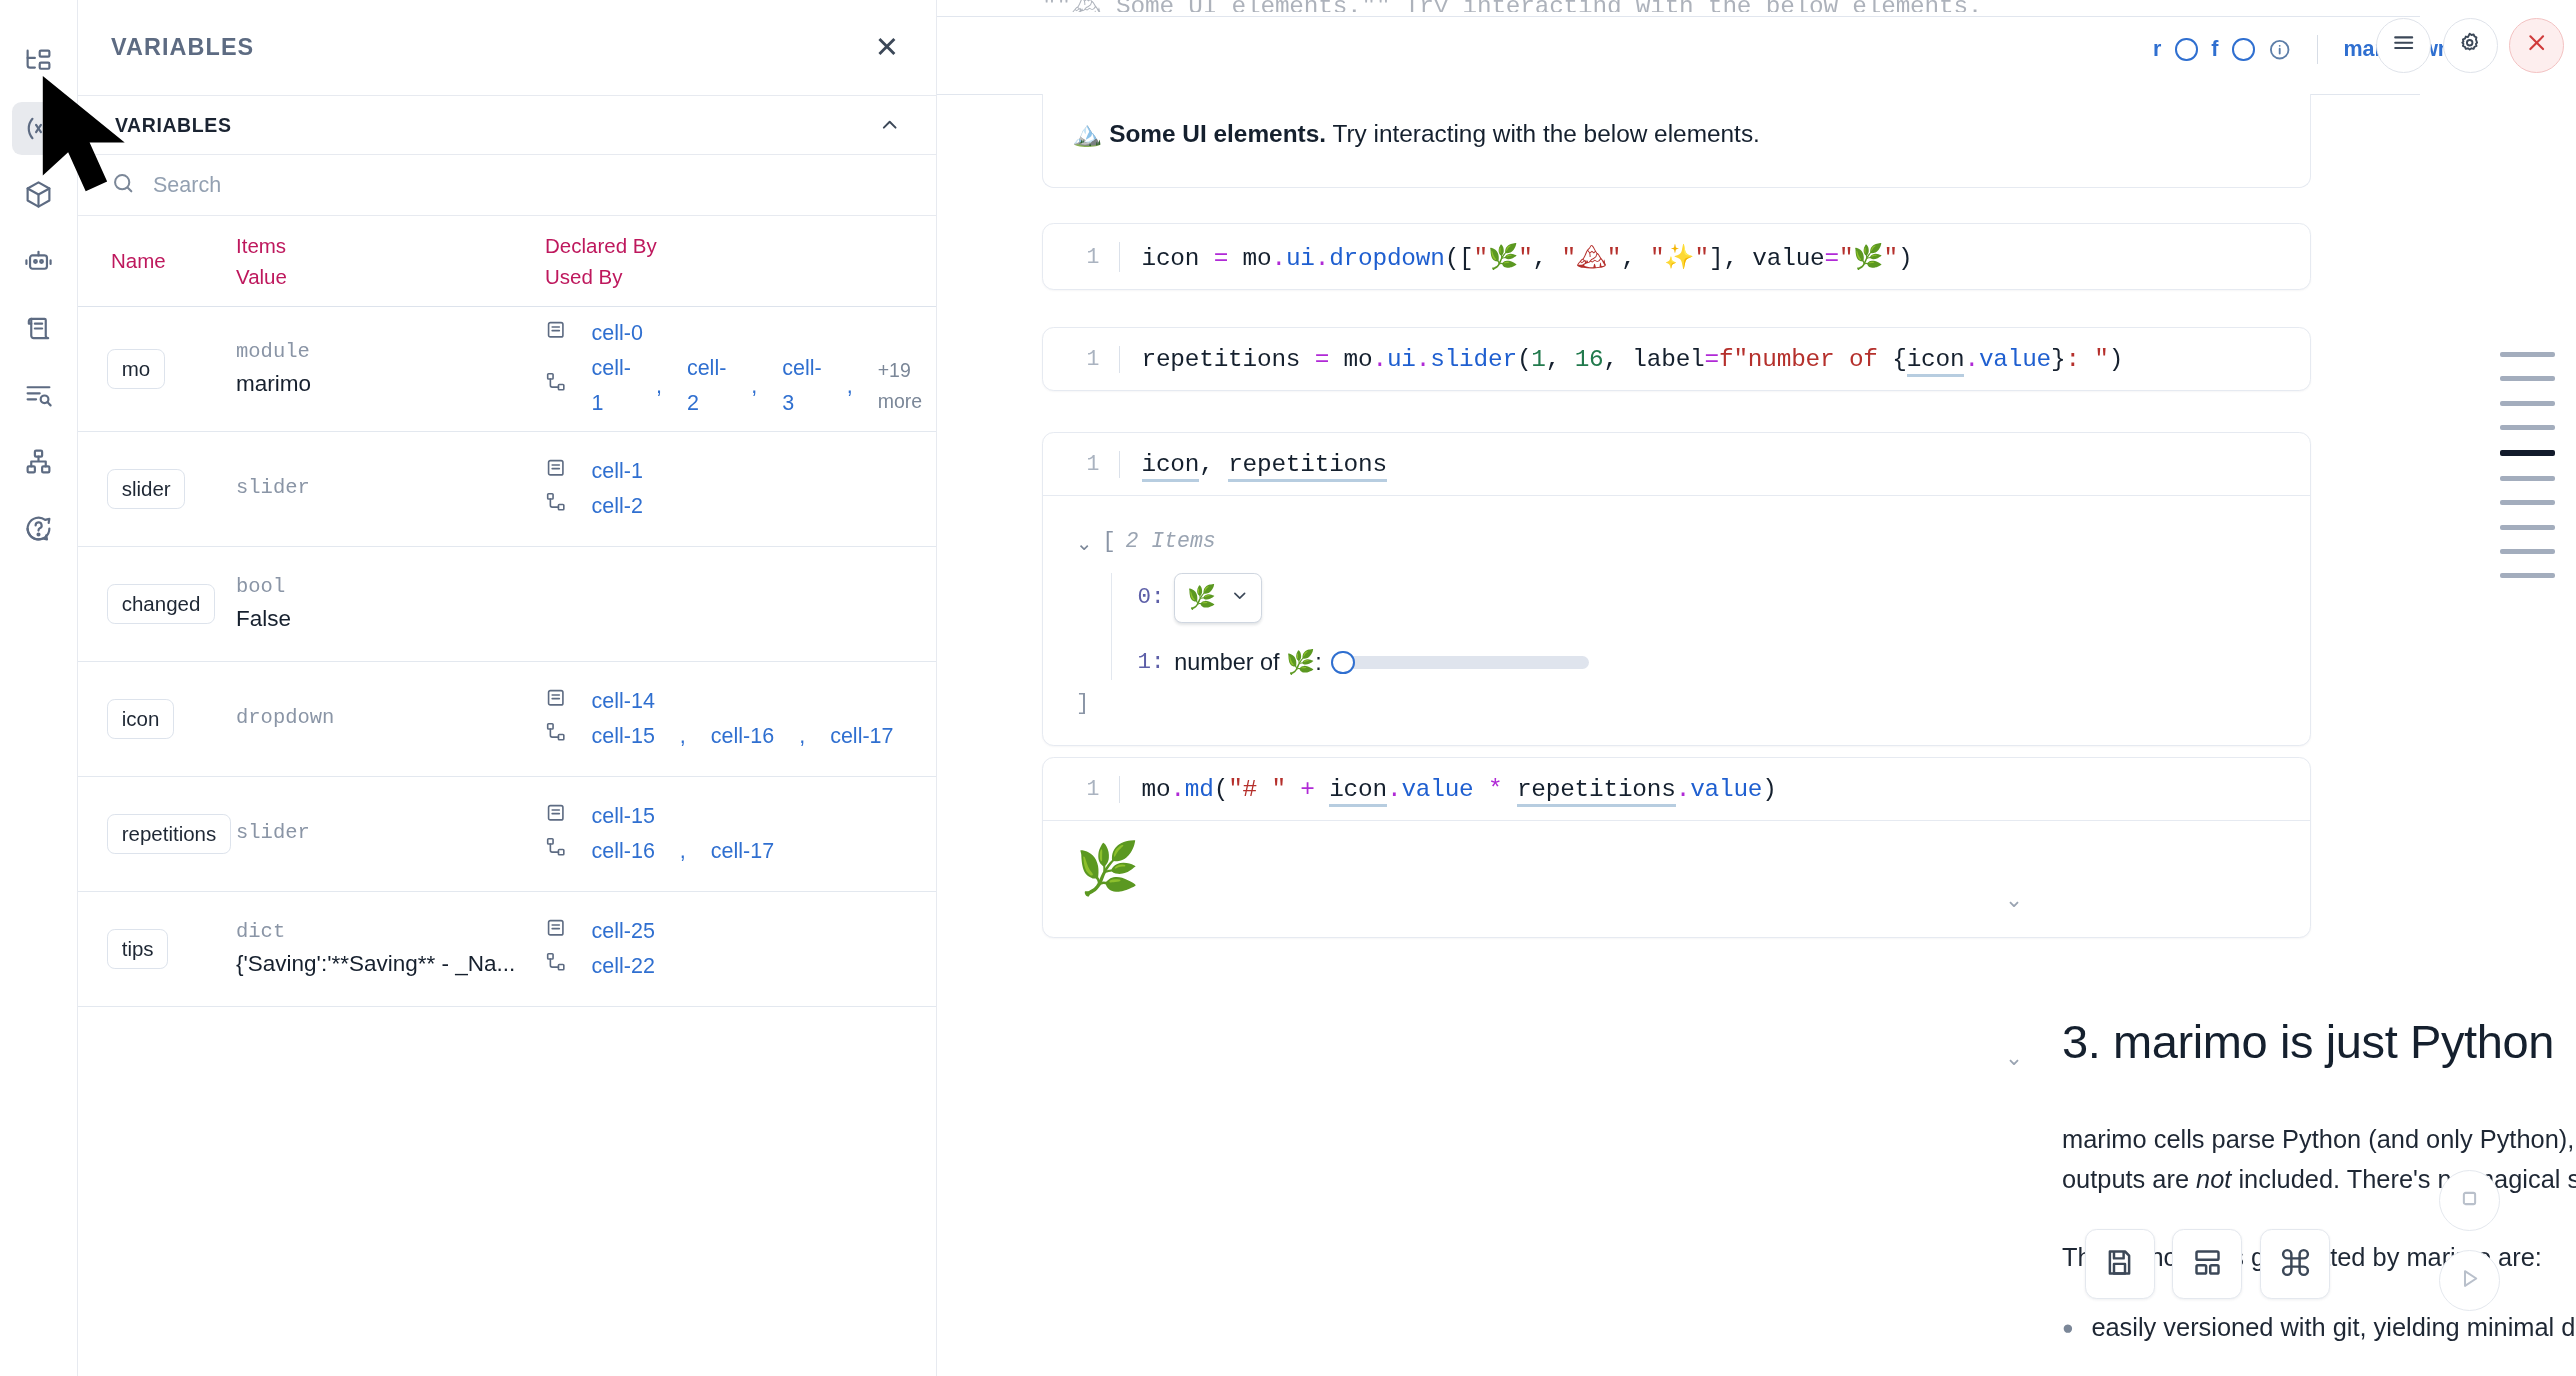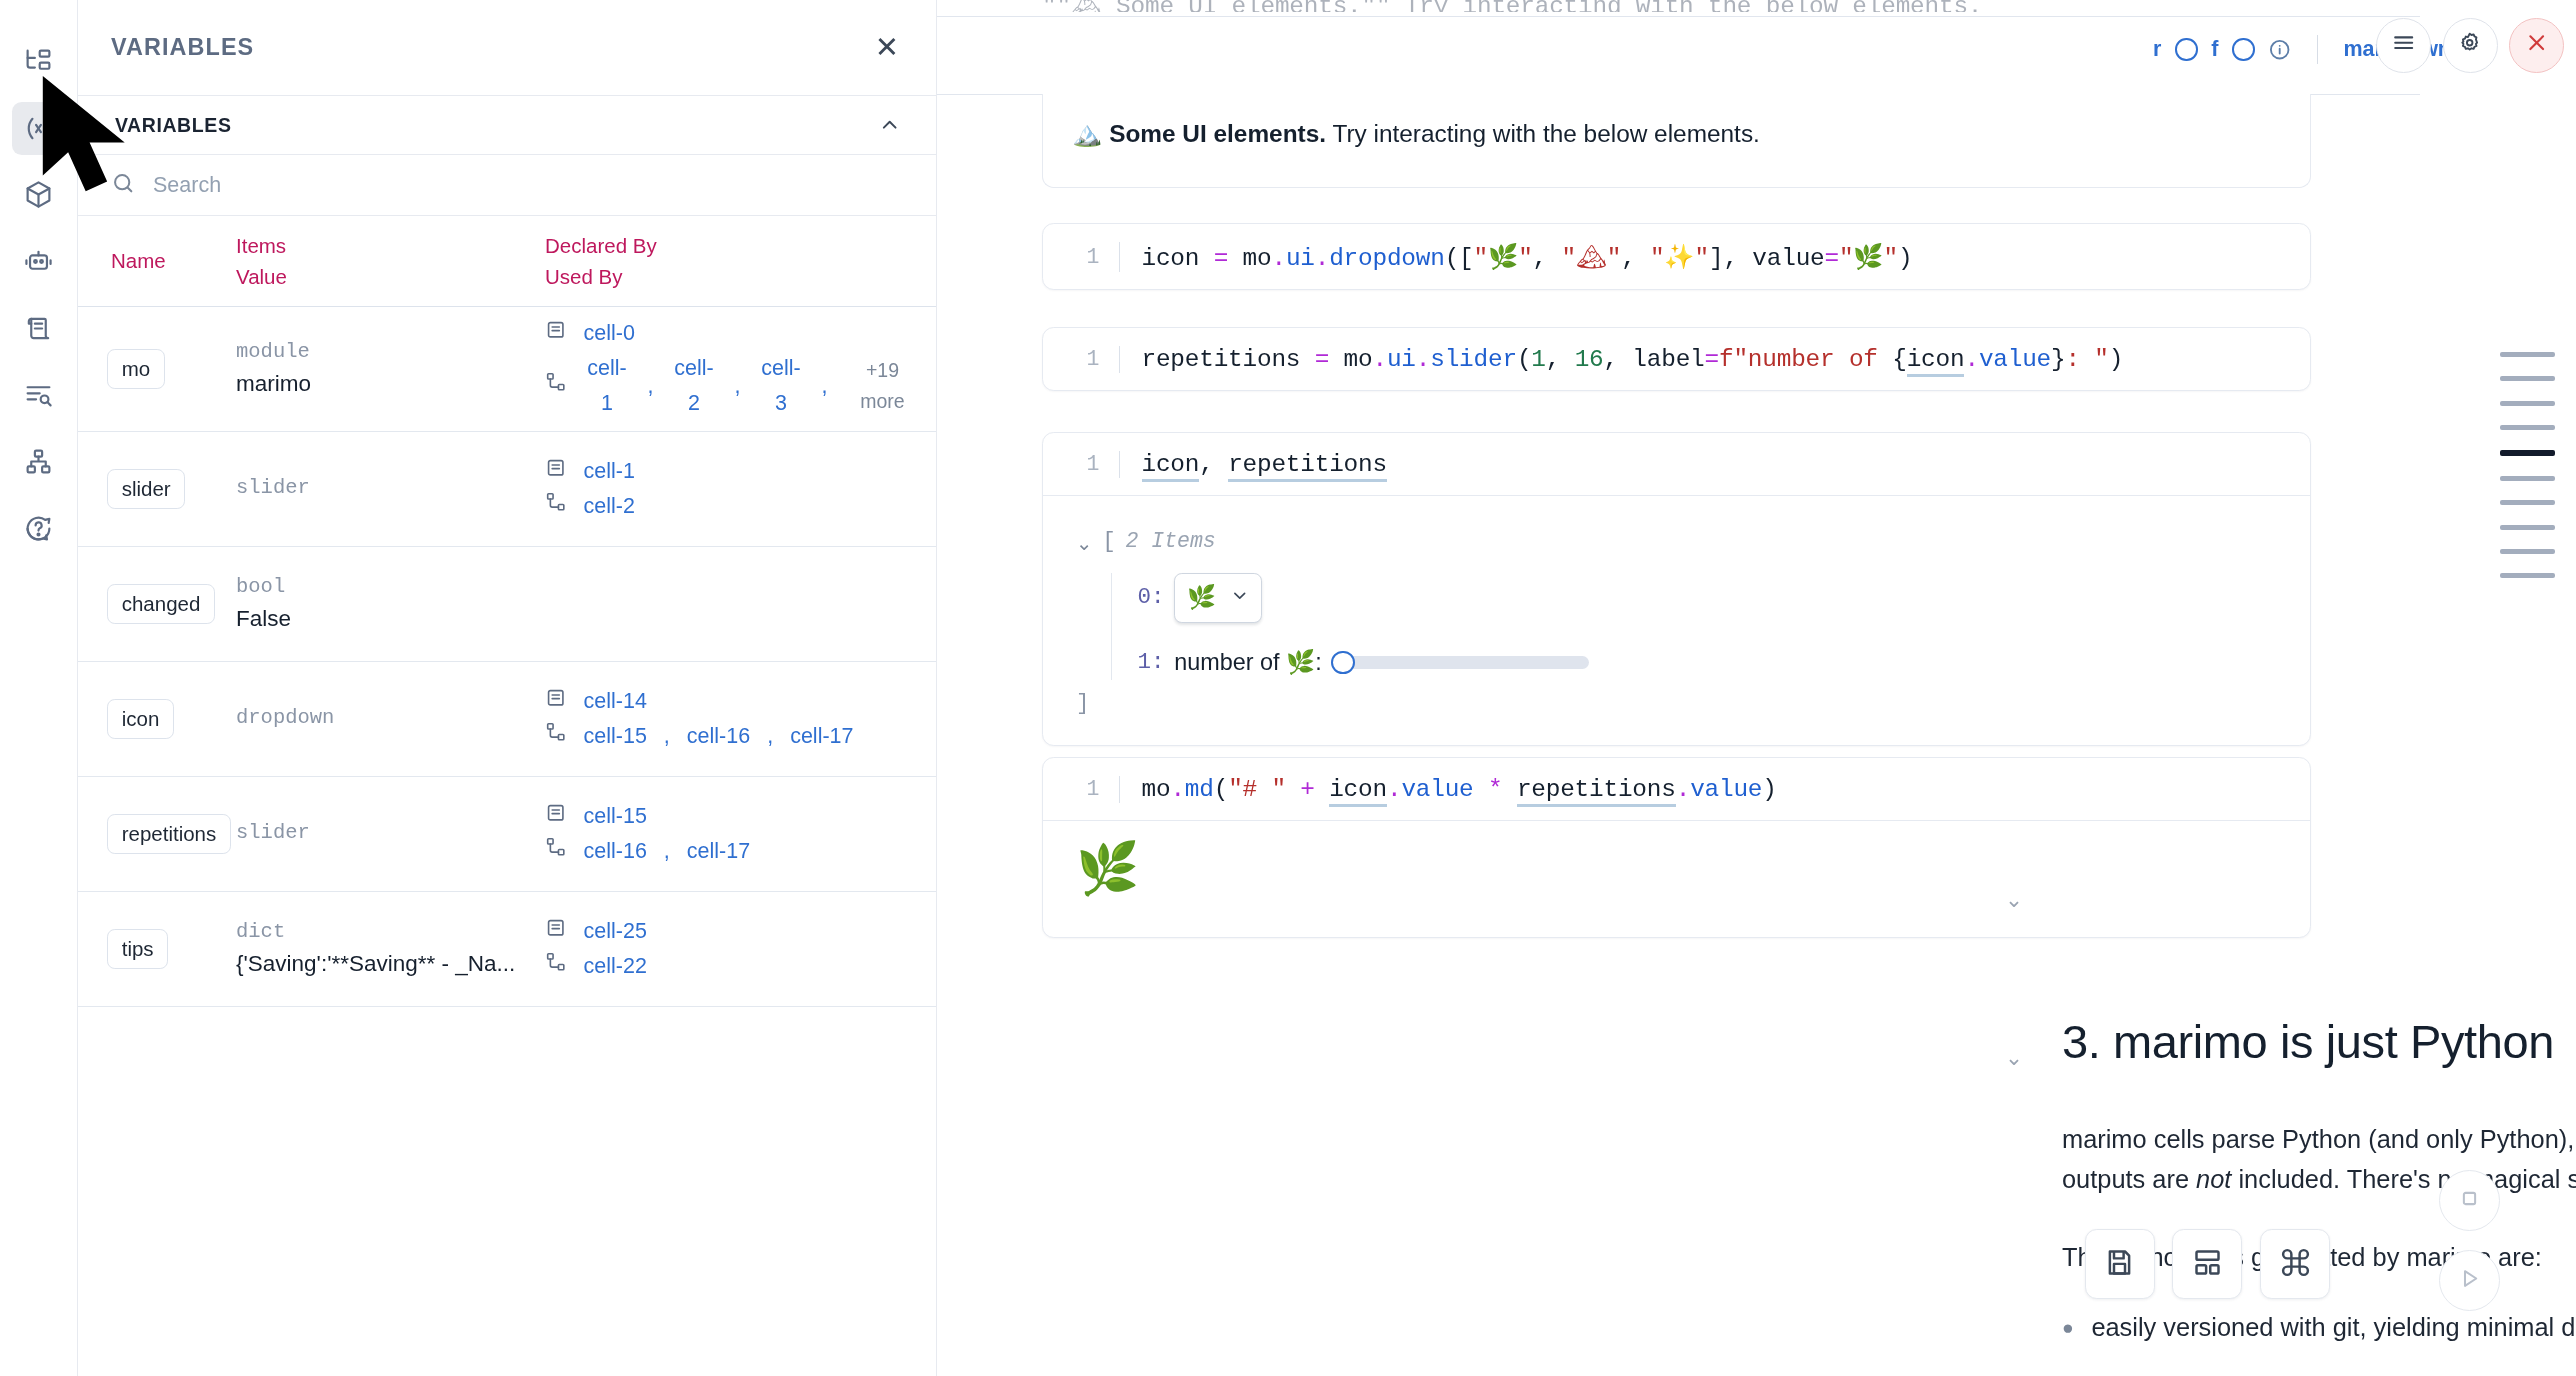--- a/index.html
+++ b/index.html
@@ -90,21 +90,21 @@
     white-space: nowrap;
   }
   .chip-wrap { flex: 0 0 158px; padding-left: 29px; }
   .tv { flex: 0 0 309px; }
   .t-type {
     font-family: "Liberation Mono", monospace; font-size: 20.5px; color: #8a95a6;
     line-height: 1.5;
   }
   .t-val { font-size: 22.5px; color: #16202e; line-height: 1.45; white-space: nowrap; }
   .du { flex: 1; padding-right: 15.6px; }
-  .du-line { display: flex; align-items: center; gap: 17px; line-height: 1.62; text-align: center; }
+  .du-line { display: flex; align-items: center; gap: 25px; line-height: 1.62; }
   .du-line svg { width: 21.5px; height: 21.5px; color: #5d6b82; flex: 0 0 21.5px; }
   .lnk { color: #2f6fd0; font-size: 21.5px; cursor: pointer; }
   .sep { color: #2f6fd0; font-size: 21.5px; }
   .more { color: #7b8798; font-size: 19.5px; }
 
   
   .nb { flex: 1; position: relative; background: #fff; overflow: hidden; }
   .nb-inner { position: relative; width: 100%; height: 100%; }
 
   .cell-toolbar {

